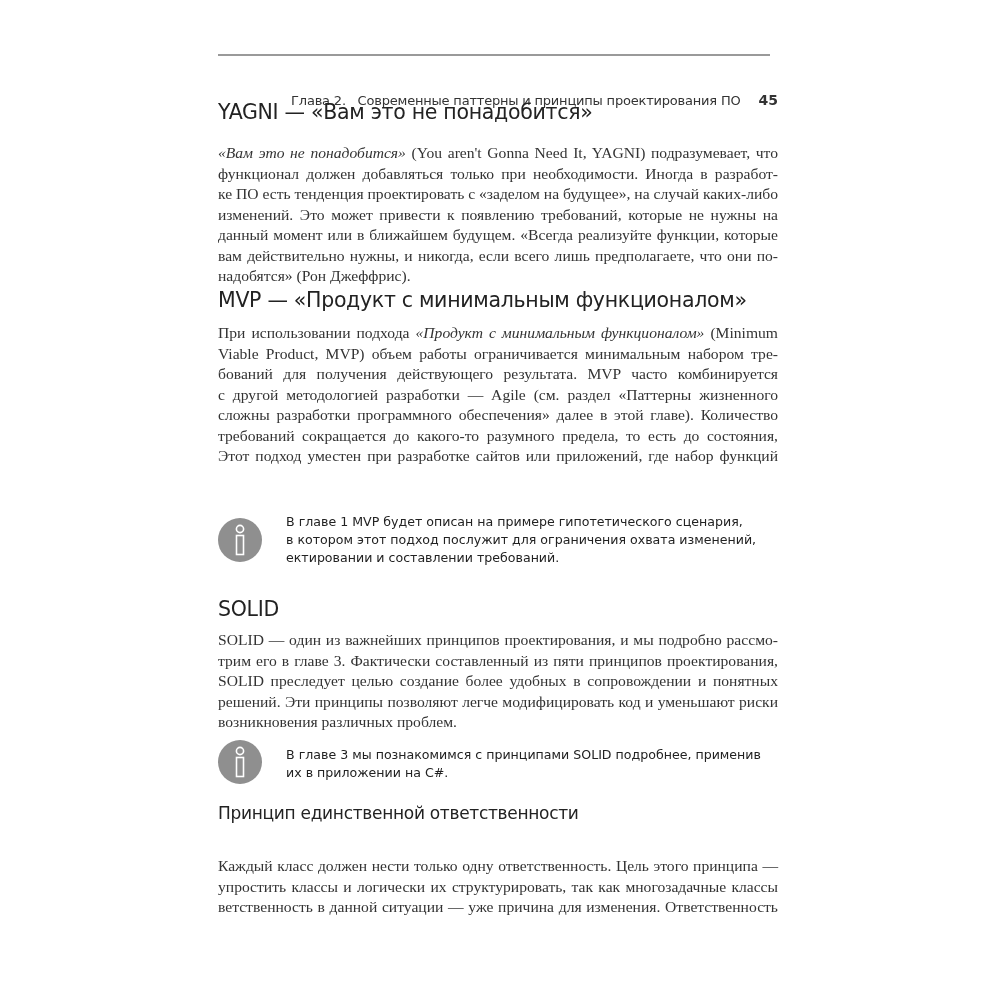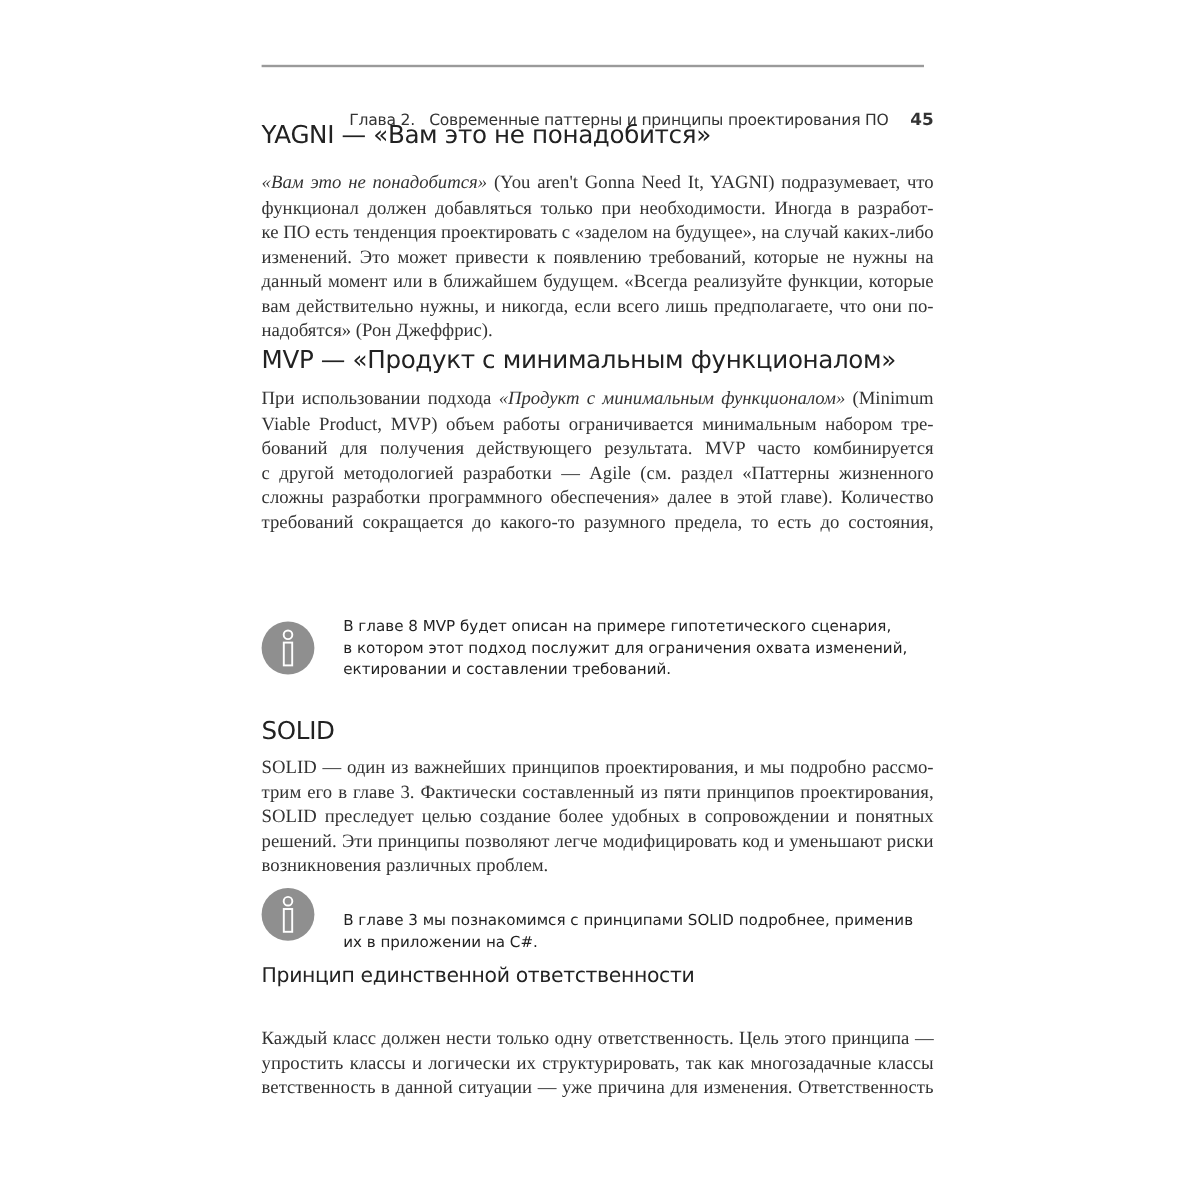--- a/index.html
+++ b/index.html
@@ -44,31 +44,32 @@
   </div>
 
   <h2 style="top:288px;">MVP — «Продукт с минимальным функционалом»</h2>
   <div class="para" style="top:323px;">
     <span class="line"><span style="white-space:pre;">При использовании подхода </span><em>«Продукт с минимальным функционалом»</em><span style="white-space:pre;"> (Minimum</span></span>
     <span class="line">Viable Product, MVP) объем работы ограничивается минимальным набором тре-</span>
     <span class="line">бований для получения действующего результата. MVP часто комбинируется</span>
     <span class="line">с другой методологией разработки — Agile (см. раздел «Паттерны жизненного</span>
     <span class="line">сложны разработки программного обеспечения» далее в этой главе). Количество</span>
     <span class="line">требований сокращается до какого-то разумного предела, то есть до состояния,</span>
+    <span class="line">Этот подход уместен при разработке сайтов или приложений, где набор функций</span>
   </div>
 
   <div class="note" style="top:515px;">
     <div class="icon" style="top:3px;">
       <svg width="44" height="44" viewBox="0 0 44 44">
         <circle cx="22" cy="11" r="3.6" fill="none" stroke="#ffffff" stroke-width="1.6"></circle>
         <rect x="18.5" y="17.5" width="7" height="19" fill="none" stroke="#ffffff" stroke-width="1.6"></rect>
       </svg>
     </div>
     <div class="text" style="top:-2px;">
-      <span class="line">В главе 8 MVP будет описан на примере гипотетического сценария,</span>
+      <span class="line">В главе 1 MVP будет описан на примере гипотетического сценария,</span>
       <span class="line">в котором этот подход послужит для ограничения охвата изменений,</span>
       <span class="line last">ектировании и составлении требований.</span>
     </div>
   </div>
 
   <h2 style="top:597px;">SOLID</h2>
   <div class="para" style="top:630px;">
     <span class="line">SOLID — один из важнейших принципов проектирования, и мы подробно рассмо-</span>
     <span class="line">трим его в главе 3. Фактически составленный из пяти принципов проектирования,</span>
     <span class="line">SOLID преследует целью создание более удобных в сопровождении и понятных</span>
@@ -76,21 +77,21 @@
     <span class="line last">возникновения различных проблем.</span>
   </div>
 
   <div class="note" style="top:738px;">
     <div class="icon" style="top:2px;">
       <svg width="44" height="44" viewBox="0 0 44 44">
         <circle cx="22" cy="11" r="3.6" fill="none" stroke="#ffffff" stroke-width="1.6"></circle>
         <rect x="18.5" y="17.5" width="7" height="19" fill="none" stroke="#ffffff" stroke-width="1.6"></rect>
       </svg>
     </div>
-    <div class="text" style="top:8px;margin-top:12px;">
+    <div class="text" style="top:8px;">
       <span class="line last">В главе 3 мы познакомимся с принципами SOLID подробнее, применив</span>
       <span class="line last">их в приложении на C#.</span>
     </div>
   </div>
 
   <h3 style="top:803px;">Принцип единственной ответственности</h3>
   <div class="para" style="top:832px;margin-top:24px;">
     <span class="line">Каждый класс должен нести только одну ответственность. Цель этого принципа —</span>
     <span class="line">упростить классы и логически их структурировать, так как многозадачные классы</span>
     <span class="line">ветственность в данной ситуации — уже причина для изменения. Ответственность</span>

